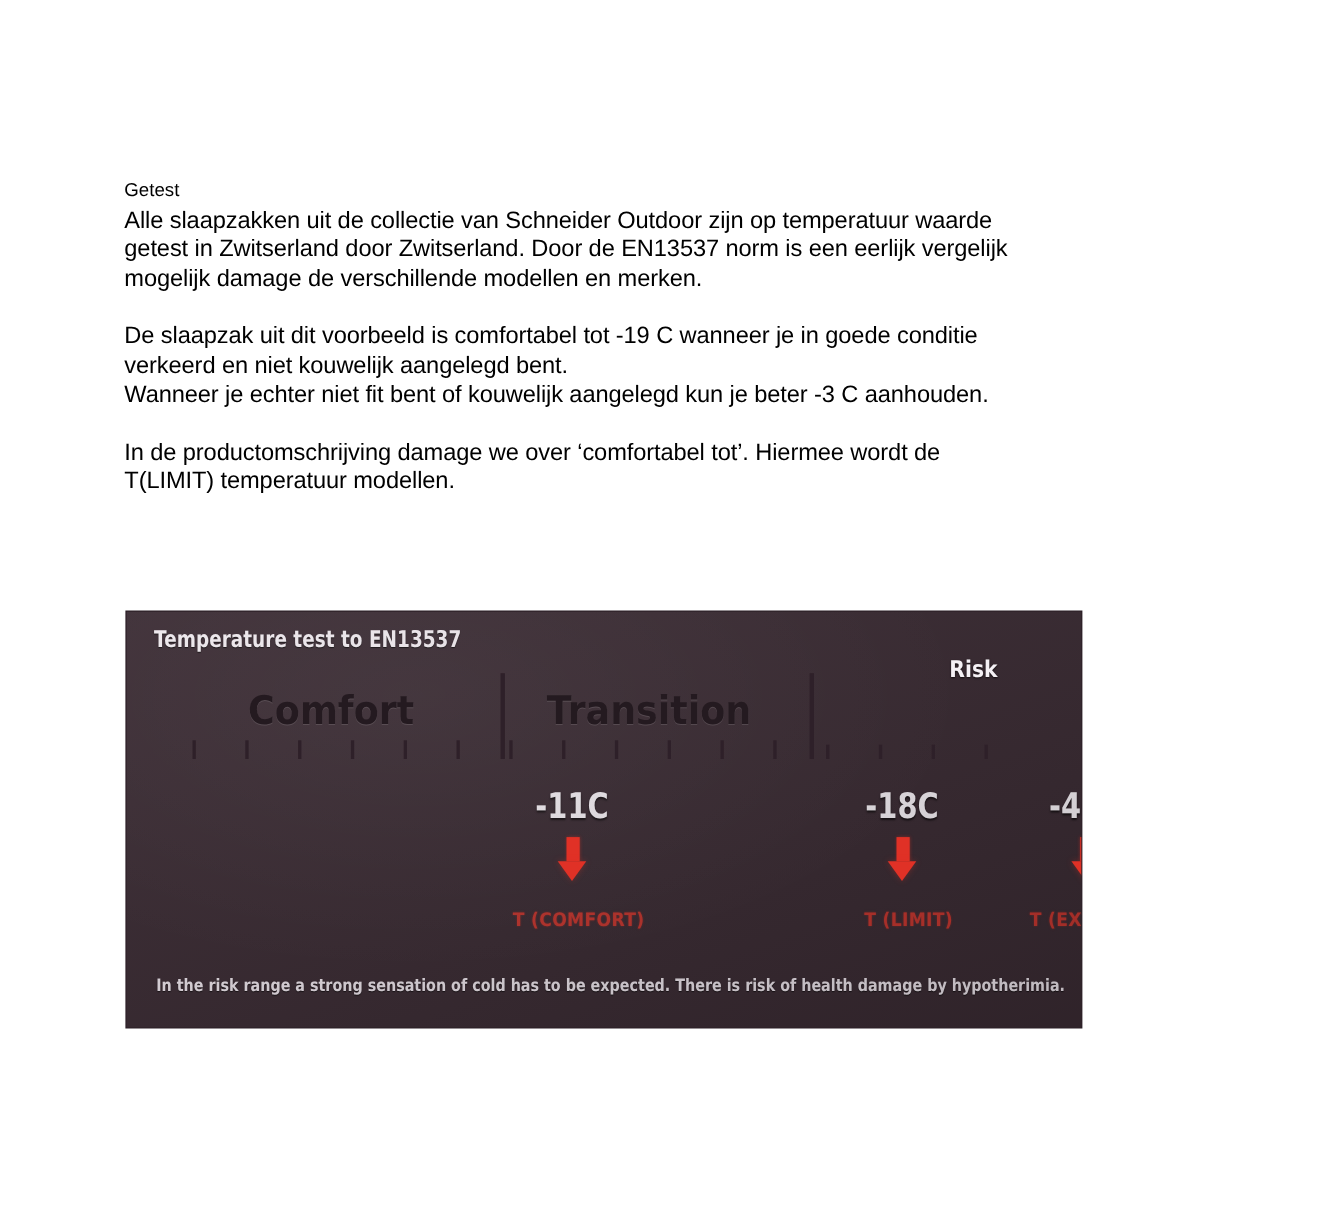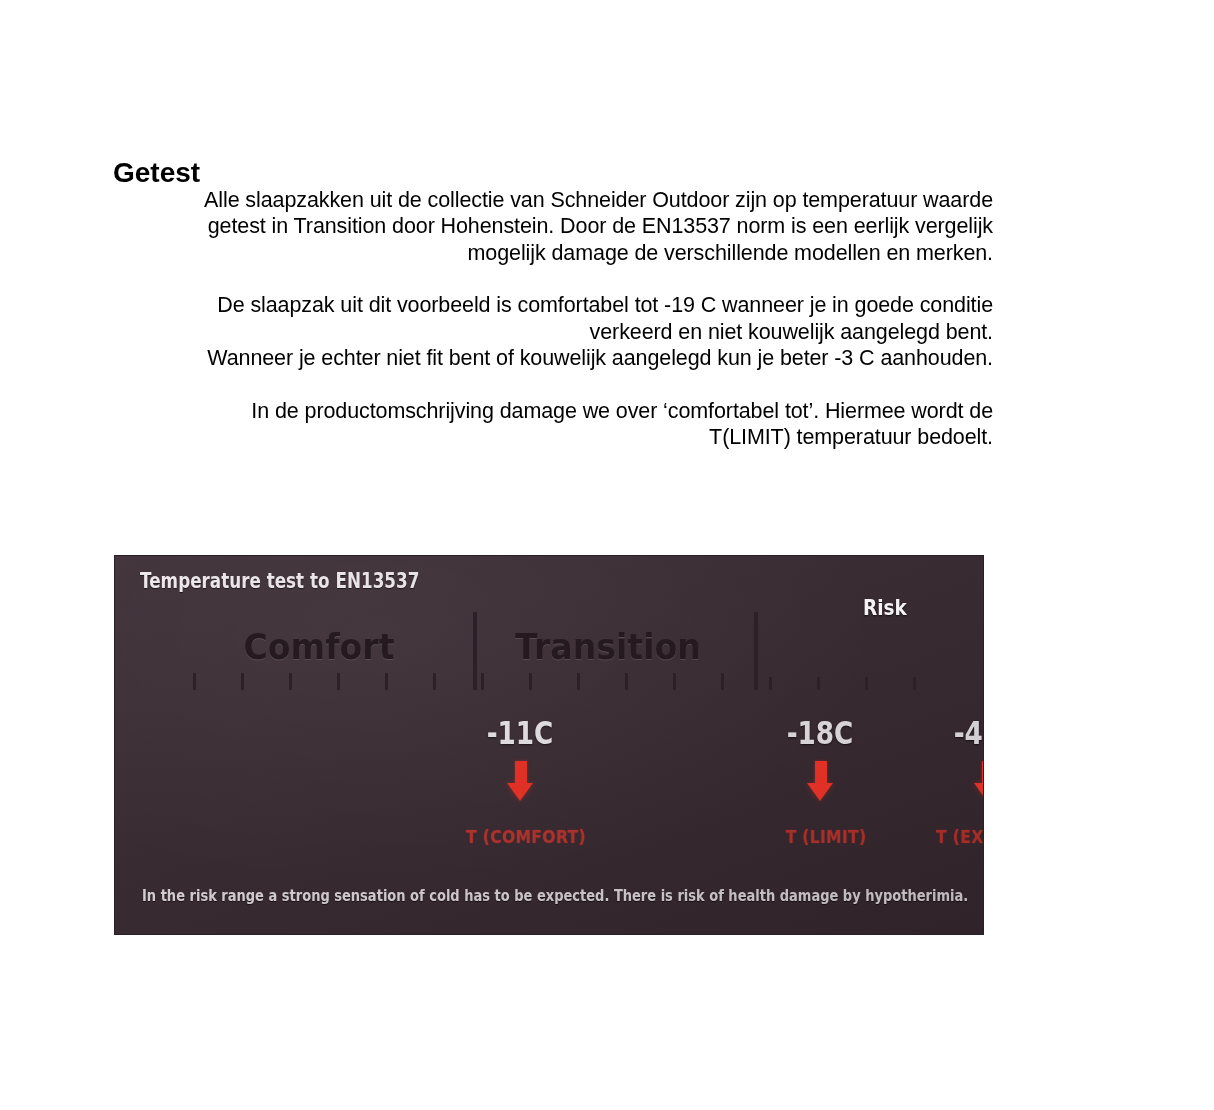--- a/index.html
+++ b/index.html
@@ -22,26 +22,25 @@
     position: absolute;
     left: 113px;
     top: 160px;
     width: 880px;
   }
   .para {
     margin: 0 0 0 0;
     font-size: 21.5px;
     line-height: 26.5px;
     letter-spacing: -0.1px;
-    text-align: right;
   }
   .para + .para { margin-top: 0; }
   .heading {
-    font-weight: bold;
-    font-size: 28px;
+    font-weight: normal;
+    font-size: 17px;
     line-height: 26.5px;
   }
   .block-gap { height: 26px; }
 
   
   .label-image {
     position: absolute;
     left: 115px;
     top: 556px;
     width: 868px;
@@ -72,21 +71,21 @@
     letter-spacing: 0px;
     transform: scaleX(0.80);
     transform-origin: left center;
     text-shadow: 0 1px 1px rgba(0,0,0,0.7);
     white-space: nowrap;
   }
 
   
   .scale-wrap {
     position: absolute;
-    left: 34px;
+    left: 16px;
     top: 56px;
     width: 832px;
     height: 78px;
   }
   .scale-bar {
     position: absolute;
     left: 0;
     top: 0;
     width: 827px;
     height: 78px;
@@ -245,37 +244,37 @@
   }
 </style>
 </head>
 <body>
 
 <div class="doc">
 
   <div>
     <div class="heading">Getest</div>
     <div class="para">Alle slaapzakken uit de collectie van Schneider Outdoor zijn op temperatuur waarde</div>
-    <div class="para">getest in Transition door Hohenstein. Door de EN13537 norm is een eerlijk vergelijk</div>
+    <div class="para">getest in Zwitserland door Zwitserland. Door de EN13537 norm is een eerlijk vergelijk</div>
     <div class="para">mogelijk damage de verschillende modellen en merken.</div>
   </div>
 
   <div class="block-gap"></div>
 
   <div>
     <div class="para">De slaapzak uit dit voorbeeld is comfortabel tot -19 C wanneer je in goede conditie</div>
     <div class="para">verkeerd en niet kouwelijk aangelegd bent.</div>
     <div class="para">Wanneer je echter niet fit bent of kouwelijk aangelegd kun je beter -3 C aanhouden.</div>
   </div>
 
   <div class="block-gap"></div>
 
   <div>
     <div class="para">In de productomschrijving damage we over ‘comfortabel tot’. Hiermee wordt de</div>
-    <div class="para">T(LIMIT) temperatuur bedoelt.</div>
+    <div class="para">T(LIMIT) temperatuur modellen.</div>
   </div>
 
 </div>
 
 <div class="label-image">
 
   <div class="lbl-title">Temperature test to EN13537</div>
 
   <div class="scale-wrap">
 

